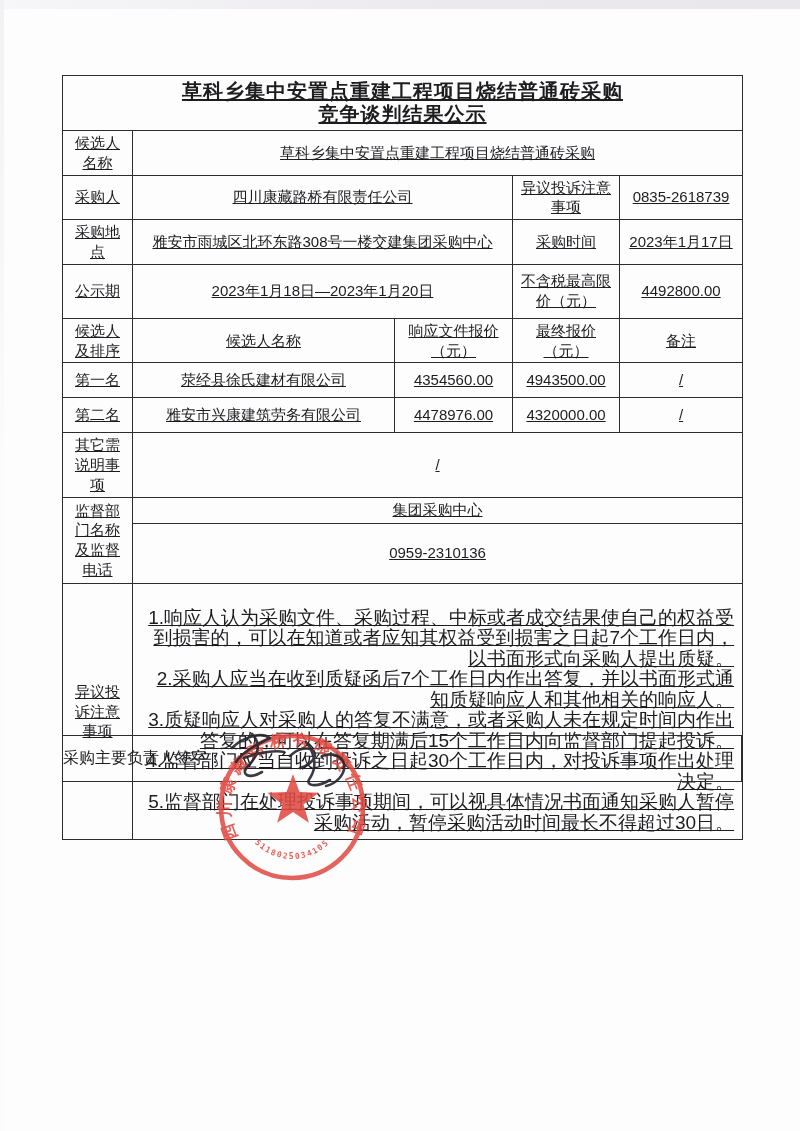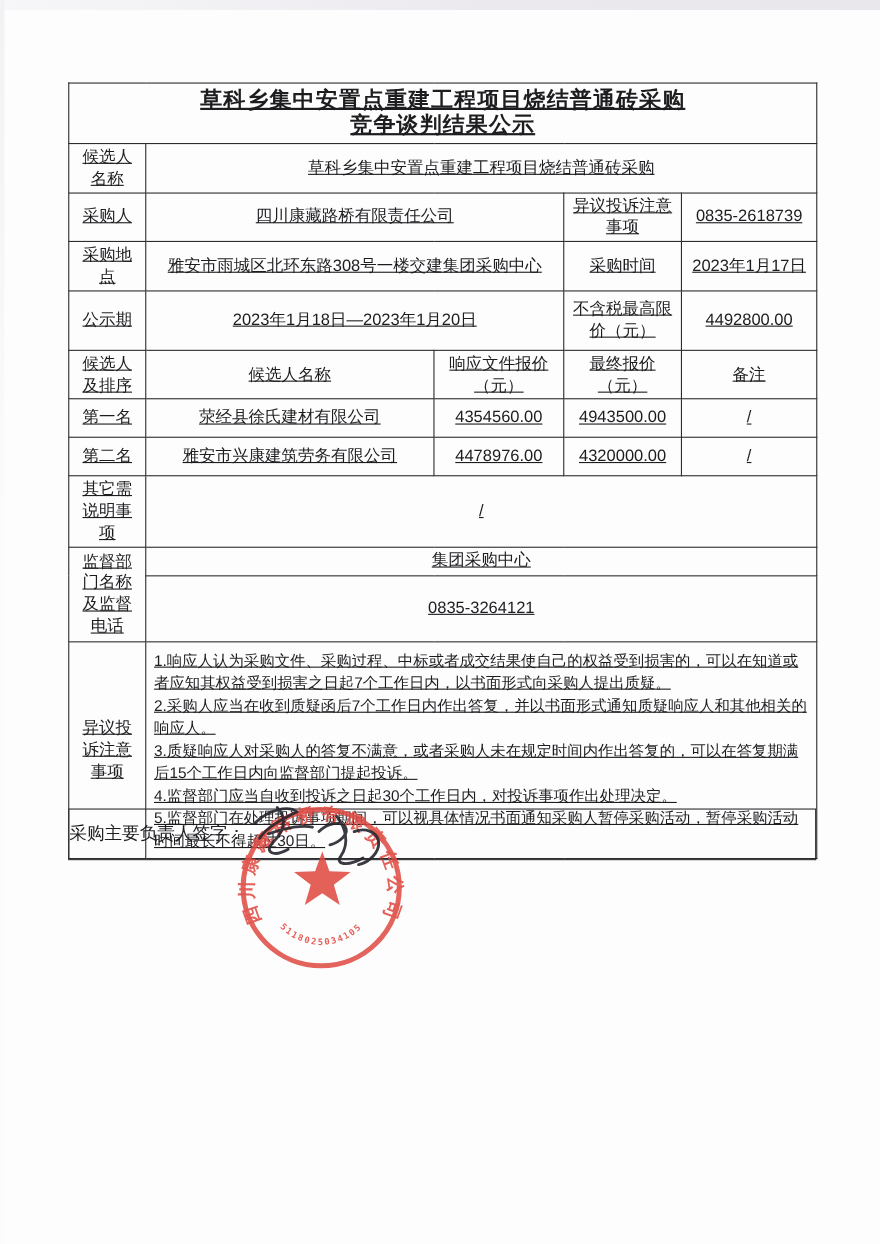--- a/index.html
+++ b/index.html
@@ -44,22 +44,22 @@
   tr.r-loc    td { height:42px; }
   tr.r-pub    td { height:54px; }
   tr.r-chead  td { height:40px; }
   tr.r-cand   td { height:35px; }
   tr.r-other  td { height:50px; }
   tr.r-sup1   td { height:26px; }
   tr.r-sup2   td { height:60px; }
   tr.r-comp   td { height:186px; }
   td.label-cell { padding:2px 7px; }
   td.complaint-cell {
-    text-align:left; vertical-align:middle;
-    font-size:14px; line-height:20.5px; padding:6px 8px 6px 7px;
+    text-align:right; vertical-align:middle;
+    font-size:19px; line-height:20.5px; padding:24px 8px 6px 7px;
   }
   .complaint-cell p { margin:0; }
   .sig-box {
     position:absolute; left:62px; top:735px; width:680px; height:47px;
     border:1.7px solid #2d2d30; background:transparent;
     display:flex; align-items:center; 
     font-size:16px;
   }
   .seal-wrap { position:absolute; left:204px; top:719px; width:176px; height:176px; z-index:4; opacity:0.92; }
   .sig-wrap  { position:absolute; left:218px; top:722px; width:150px; height:92px; z-index:5; }
@@ -130,21 +130,21 @@
     </tr>
     <tr class="r-other">
       <td class="label-cell">其它需说明事项</td>
       <td colspan="4">/</td>
     </tr>
     <tr class="r-sup1">
       <td rowspan="2" class="label-cell">监督部门名称及监督电话</td>
       <td colspan="4">集团采购中心</td>
     </tr>
     <tr class="r-sup2">
-      <td colspan="4">0835-3264121</td>
+      <td colspan="4">0959-2310136</td>
     </tr>
     <tr class="r-comp">
       <td class="label-cell">异议投诉注意事项</td>
       <td colspan="4" class="complaint-cell">
         <p>1.响应人认为采购文件、采购过程、中标或者成交结果使自己的权益受到损害的，可以在知道或者应知其权益受到损害之日起7个工作日内，以书面形式向采购人提出质疑。</p>
         <p>2.采购人应当在收到质疑函后7个工作日内作出答复，并以书面形式通知质疑响应人和其他相关的响应人。</p>
         <p>3.质疑响应人对采购人的答复不满意，或者采购人未在规定时间内作出答复的，可以在答复期满后15个工作日内向监督部门提起投诉。</p>
         <p>4.监督部门应当自收到投诉之日起30个工作日内，对投诉事项作出处理决定。</p>
         <p>5.监督部门在处理投诉事项期间，可以视具体情况书面通知采购人暂停采购活动，暂停采购活动时间最长不得超过30日。</p>
       </td>

